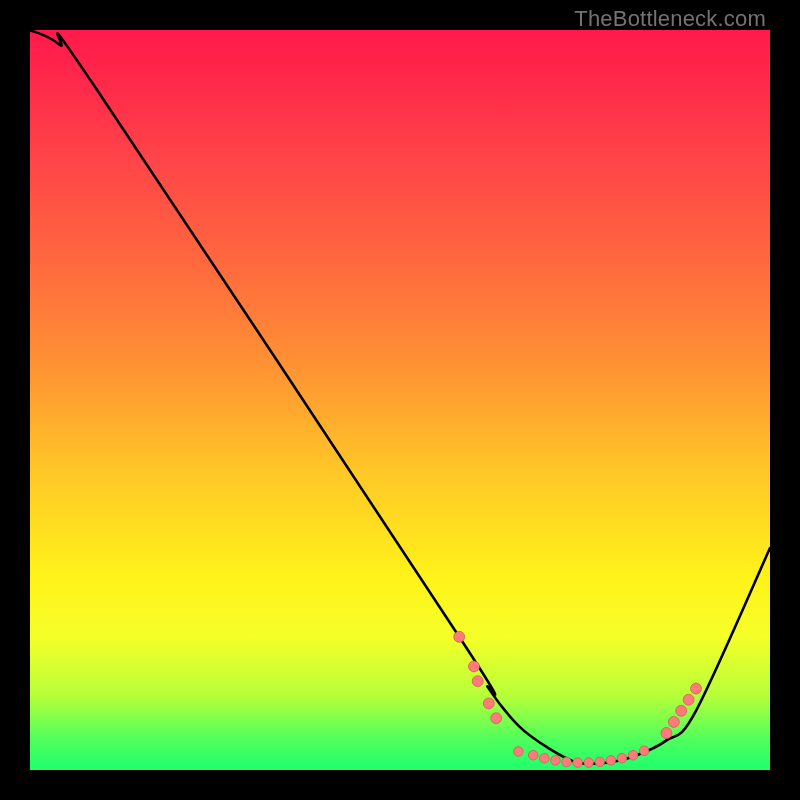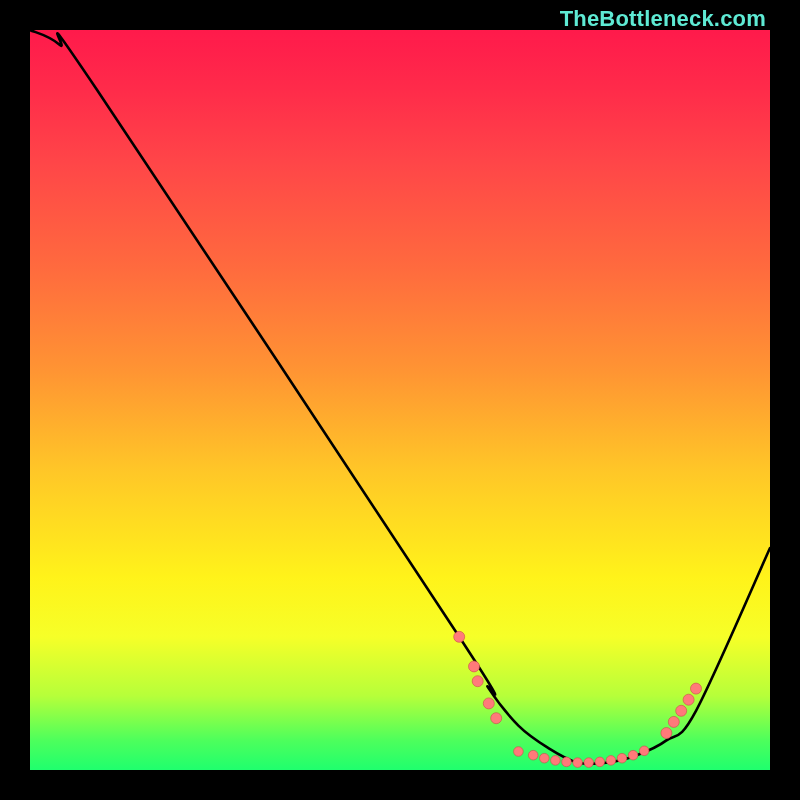--- a/index.html
+++ b/index.html
@@ -34,24 +34,24 @@
       #fff31a 74%,
       #f6ff28 82%,
       #b6ff3a 90%,
       #4dff5c 96%,
       #1fff6e 100%);
   }
   .watermark {
     position: absolute;
     top: 6px;
     right: 34px;
-    color: #5eead4;
+    color: #737373;
     font-size: 22px;
     letter-spacing: 0.2px;
-    font-weight: 700;
+    font-weight: 400;
   }
   svg.curve {
     position: absolute;
     left: 0;
     top: 0;
     width: 740px;
     height: 740px;
     overflow: visible;
   }
 </style>

